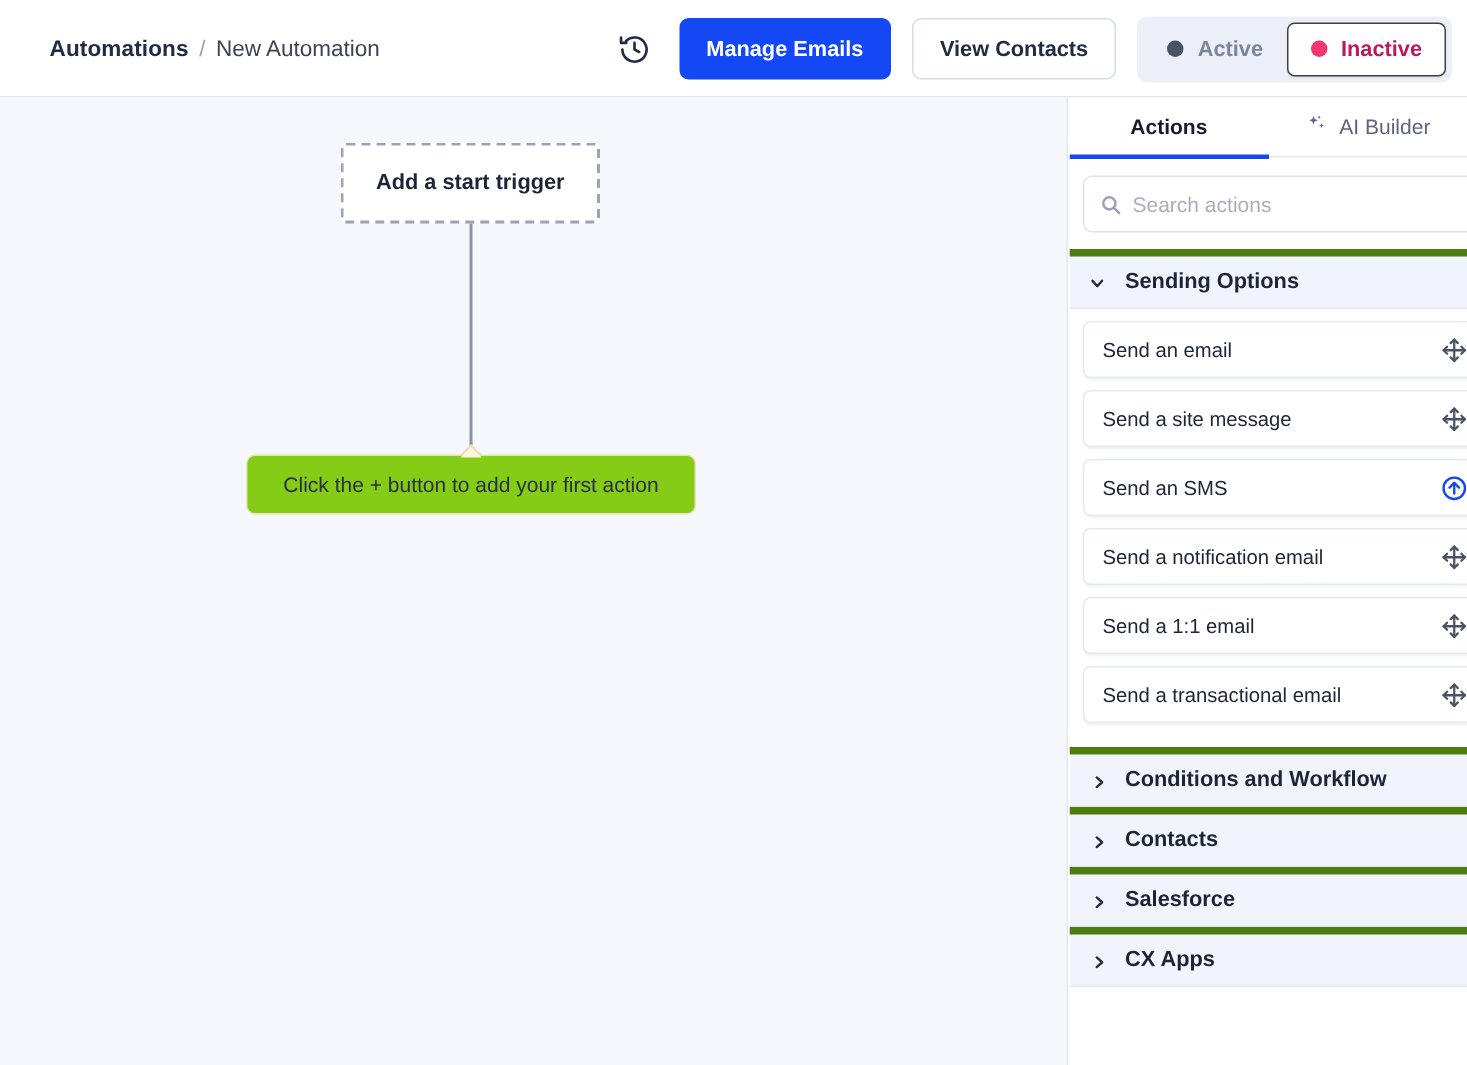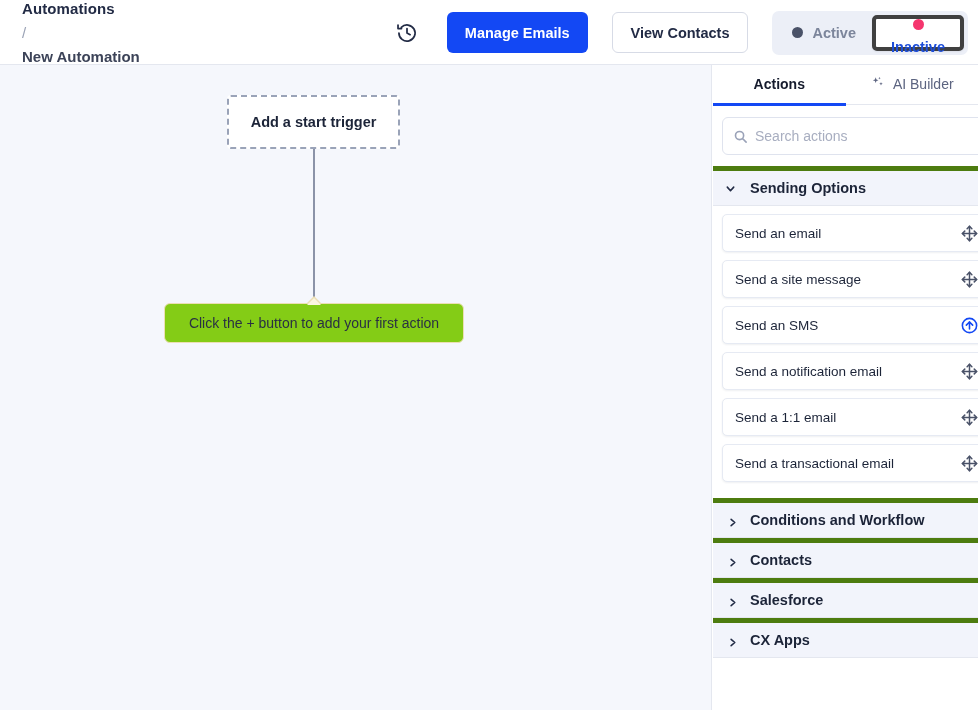--- a/index.html
+++ b/index.html
@@ -13,29 +13,29 @@
 
   
   .header {
     position: absolute; left: 0; top: 0; width: 978px; height: 65px;
     background: #ffffff;
     border-bottom: 1px solid #e4e7ef;
     display: flex; align-items: center;
   }
   .breadcrumb {
     display: flex; align-items: baseline; gap: 7px;
-    margin-left: 22px; font-size: 15px; white-space: nowrap; flex-direction: column;
+    margin-left: 33px; font-size: 15px; white-space: nowrap;
   }
   .crumb-root { font-weight: 700; color: #222b45; letter-spacing: .1px; }
   .crumb-sep { color: #9aa2b5; font-weight: 400; }
-  .crumb-current { color: #3c4358; font-weight: 700; }
+  .crumb-current { color: #3c4358; font-weight: 400; }
 
   .header-right {
     position: absolute; right: 10px; top: 0; height: 65px;
-    display: flex; align-items: center; gap: 24px;
+    display: flex; align-items: center; gap: 14px;
   }
   .icon-btn {
     width: 32px; height: 32px; display: flex; align-items: center; justify-content: center;
     background: none; border: none; cursor: pointer; color: #222b45;
   }
   .btn-primary {
     height: 41px; padding: 0 18px; border-radius: 6px;
     background: #1348f4; color: #fff; border: none;
     font-family: "Liberation Sans", sans-serif;
     font-size: 14.5px; font-weight: 700; cursor: pointer; white-space: nowrap;
@@ -53,24 +53,23 @@
   .status-opt {
     display: flex; align-items: center; gap: 9px;
     height: 36px; padding: 0 15px; border-radius: 5px;
     font-size: 14.5px; font-weight: 700; cursor: pointer;
     background: transparent; border: 1px solid transparent;
     color: #7c859b; white-space: nowrap;
     font-family: "Liberation Sans", sans-serif;
     text-align: right;
   }
   .status-opt.selected {
-    background: #ffffff; color: #1d4ed8;
-    border: 4px solid #404040;
+    background: #ffffff; color: #be185d;
+    border: 1px solid #404040;
     box-shadow: 0 1px 2px rgba(20,30,60,.07);
-    flex-direction: column;
   }
   .dot { width: 11px; height: 11px; border-radius: 50%; display: inline-block; flex: none; }
 
   
   .canvas {
     position: absolute; left: 0; top: 65px; width: 712px; height: 645px;
     background: #f5f7fc;
     border-right: 1px solid #e4e7ef;
     overflow: hidden;
   }

